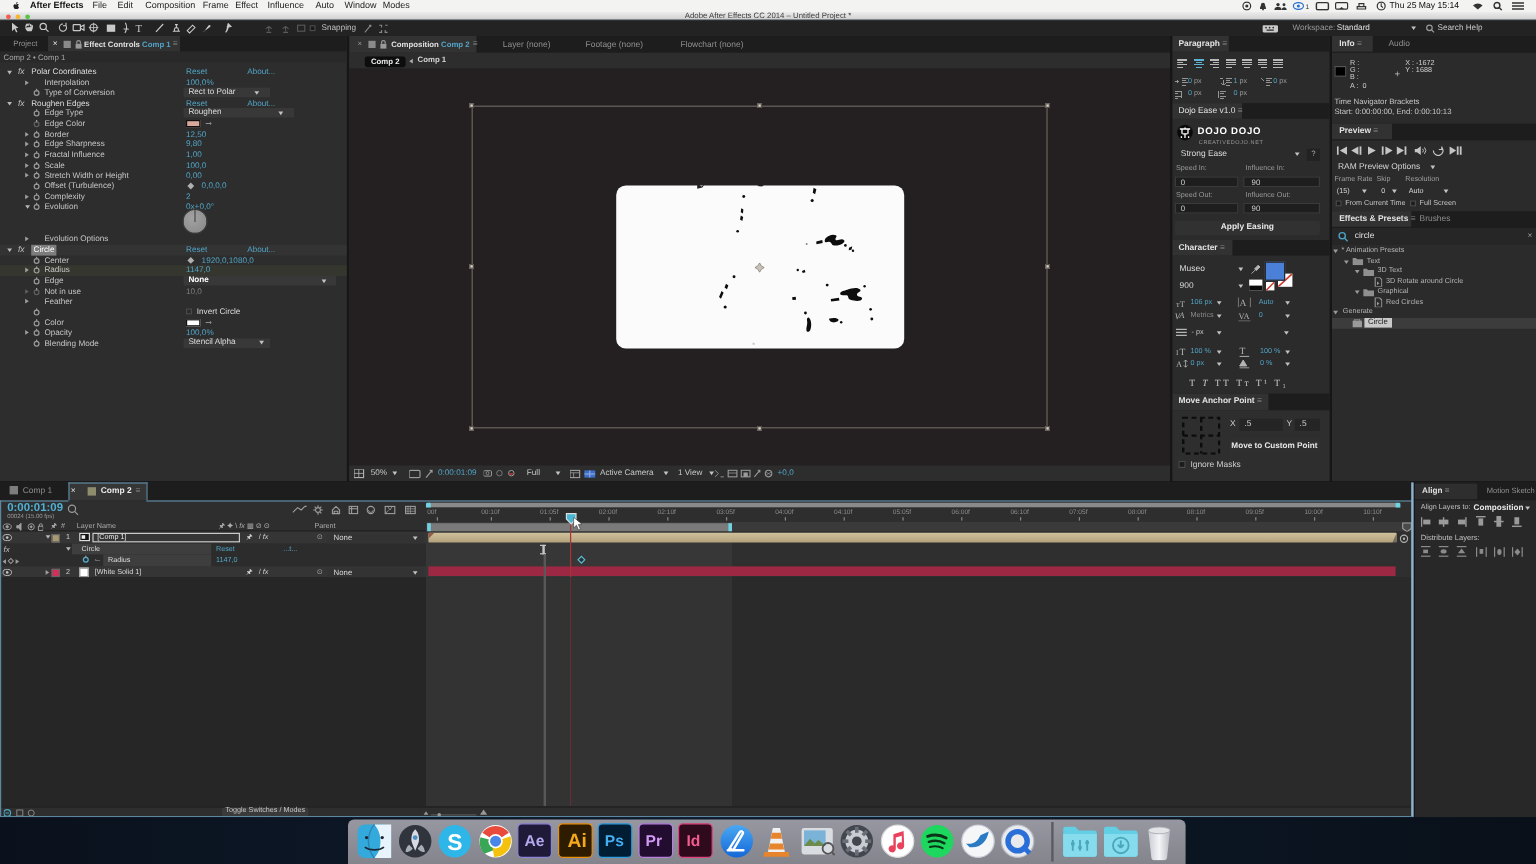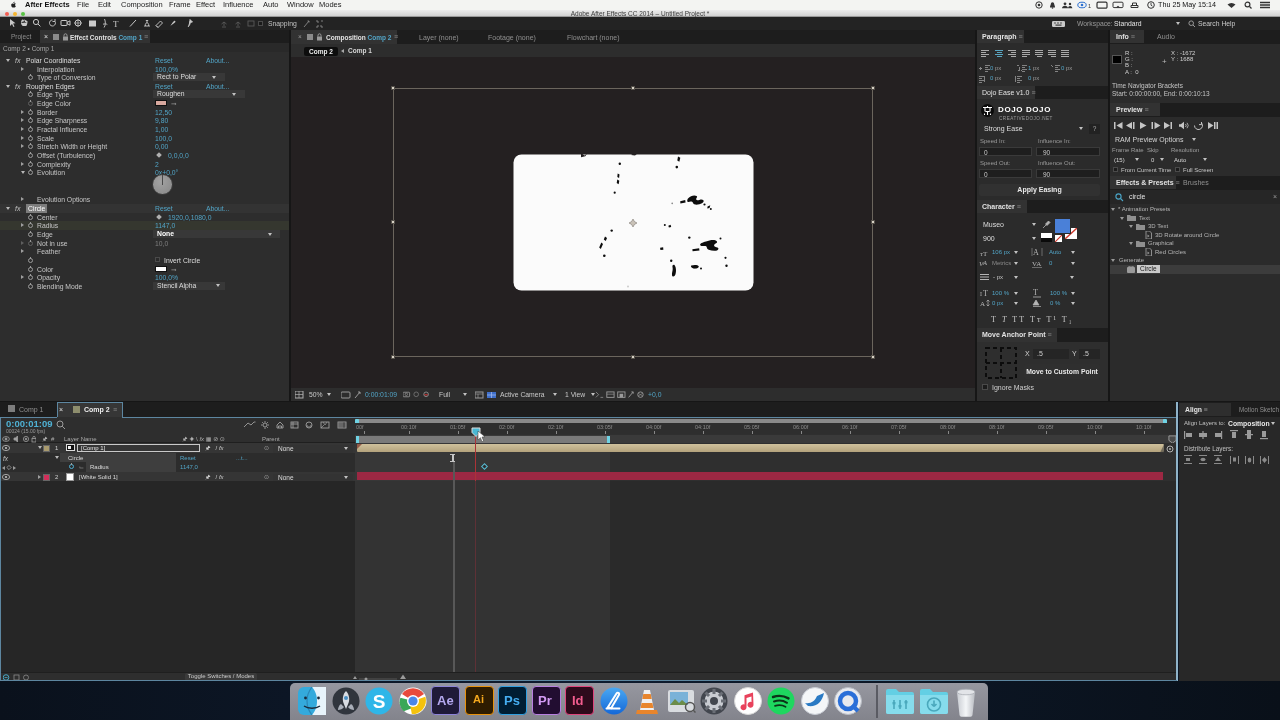--- a/index.html
+++ b/index.html
@@ -974,21 +974,21 @@
   <path d="M15 15l11-7a13.5 13.5 0 01-9 20l-4-9z" fill="#f4c20d" transform="rotate(14 15 15)"></path>
   <circle cx="15" cy="15" r="6" fill="#fff"></circle>
       <circle cx="15" cy="15" r="4.6" fill="#4a86e8"></circle>
  </svg>
 
  <div class="a" style="left:431px;top:5px;width:29px;height:29px;border-radius:4px;background:#1f1a38;border:1.5px solid #8d84d8">
       <span style="position:absolute;left:5px;top:6px;font-size:13px;font-weight:bold;color:#b4a8ef">Ae</span>
     </div>
 
  <div class="a" style="left:465px;top:5px;width:29px;height:29px;border-radius:4px;background:#2e1c00;border:1.5px solid #e8920c">
-      <span style="position:absolute;left:7px;top:6px;font-size:11px;font-weight:bold;color:#f4a81d">Ai</span>
+      <span style="position:absolute;left:7px;top:6px;font-size:16px;font-weight:bold;color:#f4a81d">Ai</span>
     </div>
 
  <div class="a" style="left:498px;top:5px;width:29px;height:29px;border-radius:4px;background:#001d33;border:1.5px solid #2f9fe0">
       <span style="position:absolute;left:5px;top:6px;font-size:13px;font-weight:bold;color:#45aef2">Ps</span>
     </div>
 
  <div class="a" style="left:532px;top:5px;width:29px;height:29px;border-radius:4px;background:#220d31;border:1.5px solid #b87fe0">
       <span style="position:absolute;left:5px;top:6px;font-size:13px;font-weight:bold;color:#d29af4">Pr</span>
     </div>
 

